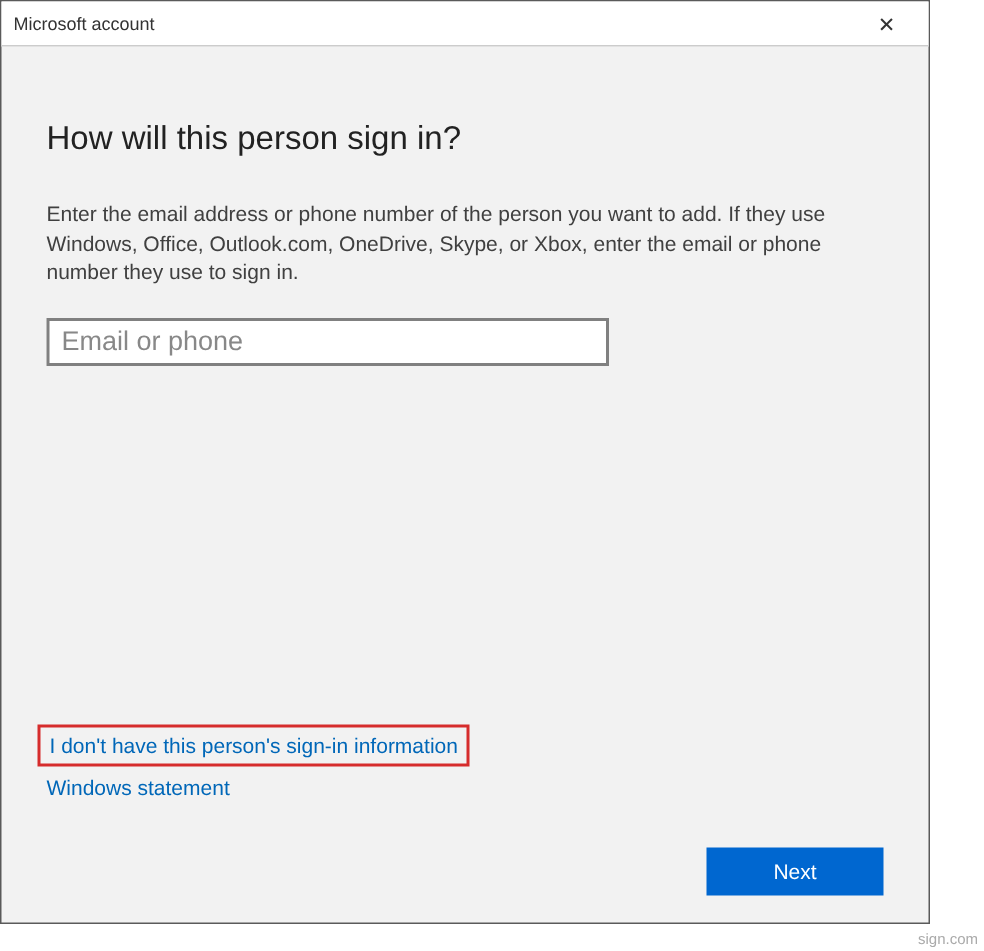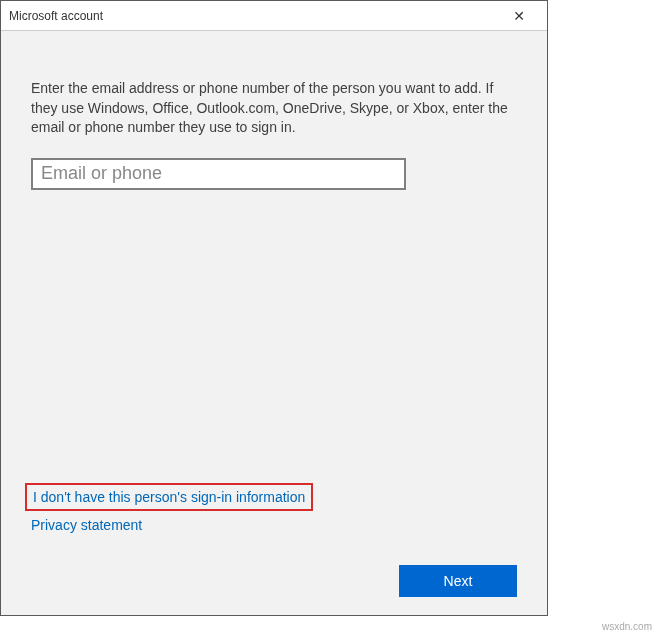--- a/index.html
+++ b/index.html
@@ -8,21 +8,21 @@
       padding: 0;
     }
     body {
       font-family: "Segoe UI", Tahoma, sans-serif;
       background: #fff;
       width: 656px;
       height: 634px;
       overflow: hidden;
     }
     .window {
-      width: 548px;
+      width: 620px;
       height: 616px;
       border: 1px solid #5a5a5a;
       background: #f2f2f2;
       display: flex;
       flex-direction: column;
     }
     .titlebar {
       height: 30px;
       background: #fff;
       border-bottom: 1px solid #ccc;
@@ -137,27 +137,28 @@
 
 <div class="window">
   <div class="titlebar">
     <span class="title">Microsoft account</span>
     <div class="close-btn">
       <span>✕</span>
     </div>
   </div>
 
   <div class="content">
+    <h1 class="heading">How will this person sign in?</h1>
     <p class="description">Enter the email address or phone number of the person you want to add. If they use Windows, Office, Outlook.com, OneDrive, Skype, or Xbox, enter the email or phone number they use to sign in.</p>
     <input type="text" class="input-field" placeholder="Email or phone" style="">
 
     <div class="bottom-links">
       <a class="link highlighted">I don't have this person's sign-in information</a>
-      <a class="link">Privacy statement</a>
+      <a class="link">Windows statement</a>
     </div>
 
     <div class="button-row">
       <button class="btn btn-primary">Next</button>
     </div>
   </div>
 </div>
 
-<div class="watermark">wsxdn.com</div>
+<div class="watermark">sign.com</div>
 
 </body></html>

